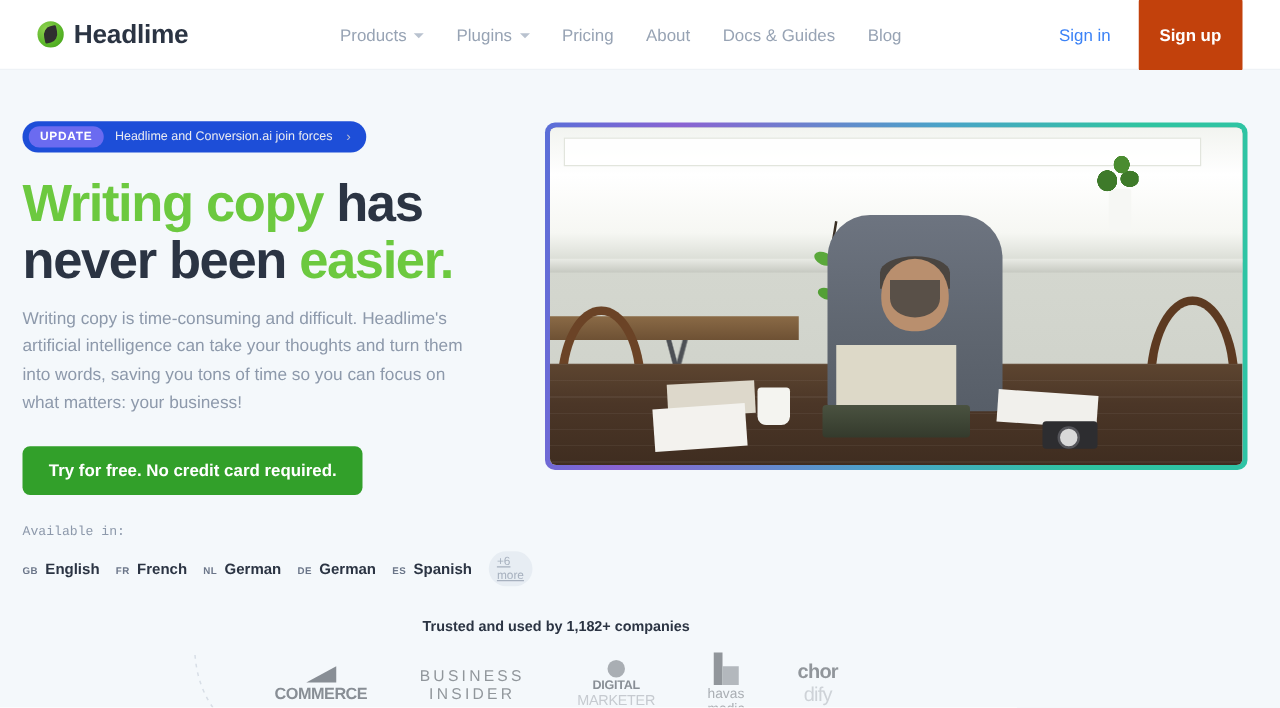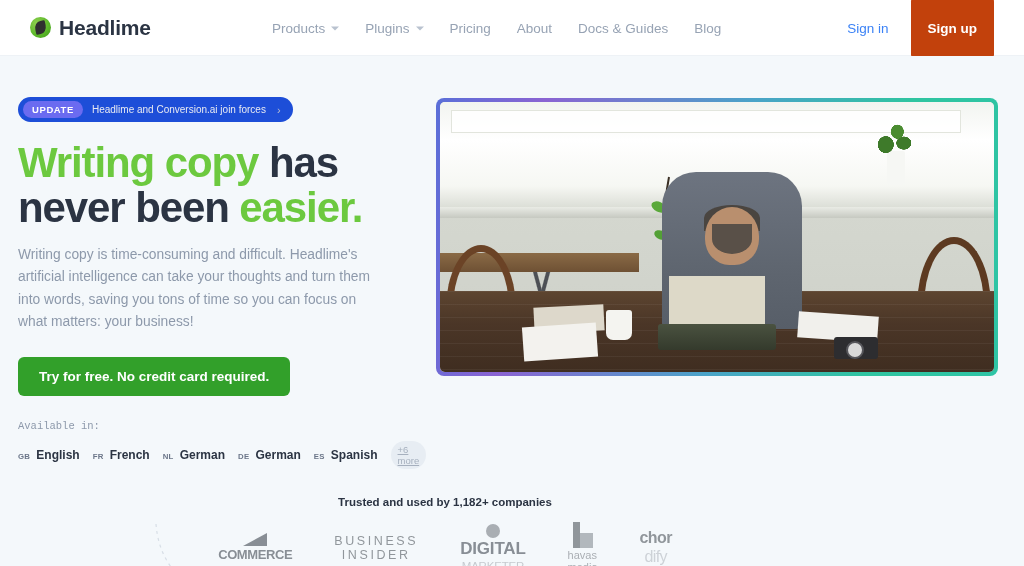--- a/index.html
+++ b/index.html
@@ -273,21 +273,21 @@
   .logo-bc-text { font-size: 13px; font-weight: bold; color: #5f666e; letter-spacing: -0.4px; }
   .logo-bi {
     font-size: 12.5px; font-weight: normal; color: #6b7177;
     letter-spacing: 2.6px; line-height: 1.12; text-align: center;
   }
   .logo-dm-mark {
     width: 14px; height: 14px; border-radius: 50%;
     background: #8d9298;
     box-shadow: 0 0 0 2px #ffffff00;
   }
-  .logo-dm-dark { font-size: 17px; font-weight: bold; color: #5f666e; letter-spacing: -0.2px; }
+  .logo-dm-dark { font-size: 10px; font-weight: bold; color: #5f666e; letter-spacing: -0.2px; }
   .logo-dm-light { font-size: 11.5px; color: #b4b9bf; letter-spacing: -0.2px; }
   .logo-havas-mark {
     width: 20px; height: 26px; position: relative;
   }
   .logo-havas-mark::before {
     content: ""; position: absolute; left: 0; top: 0; width: 7px; height: 26px; background: #6b7177;
   }
   .logo-havas-mark::after {
     content: ""; position: absolute; left: 7px; top: 11px; width: 13px; height: 15px; background: #9aa0a6;
   }

